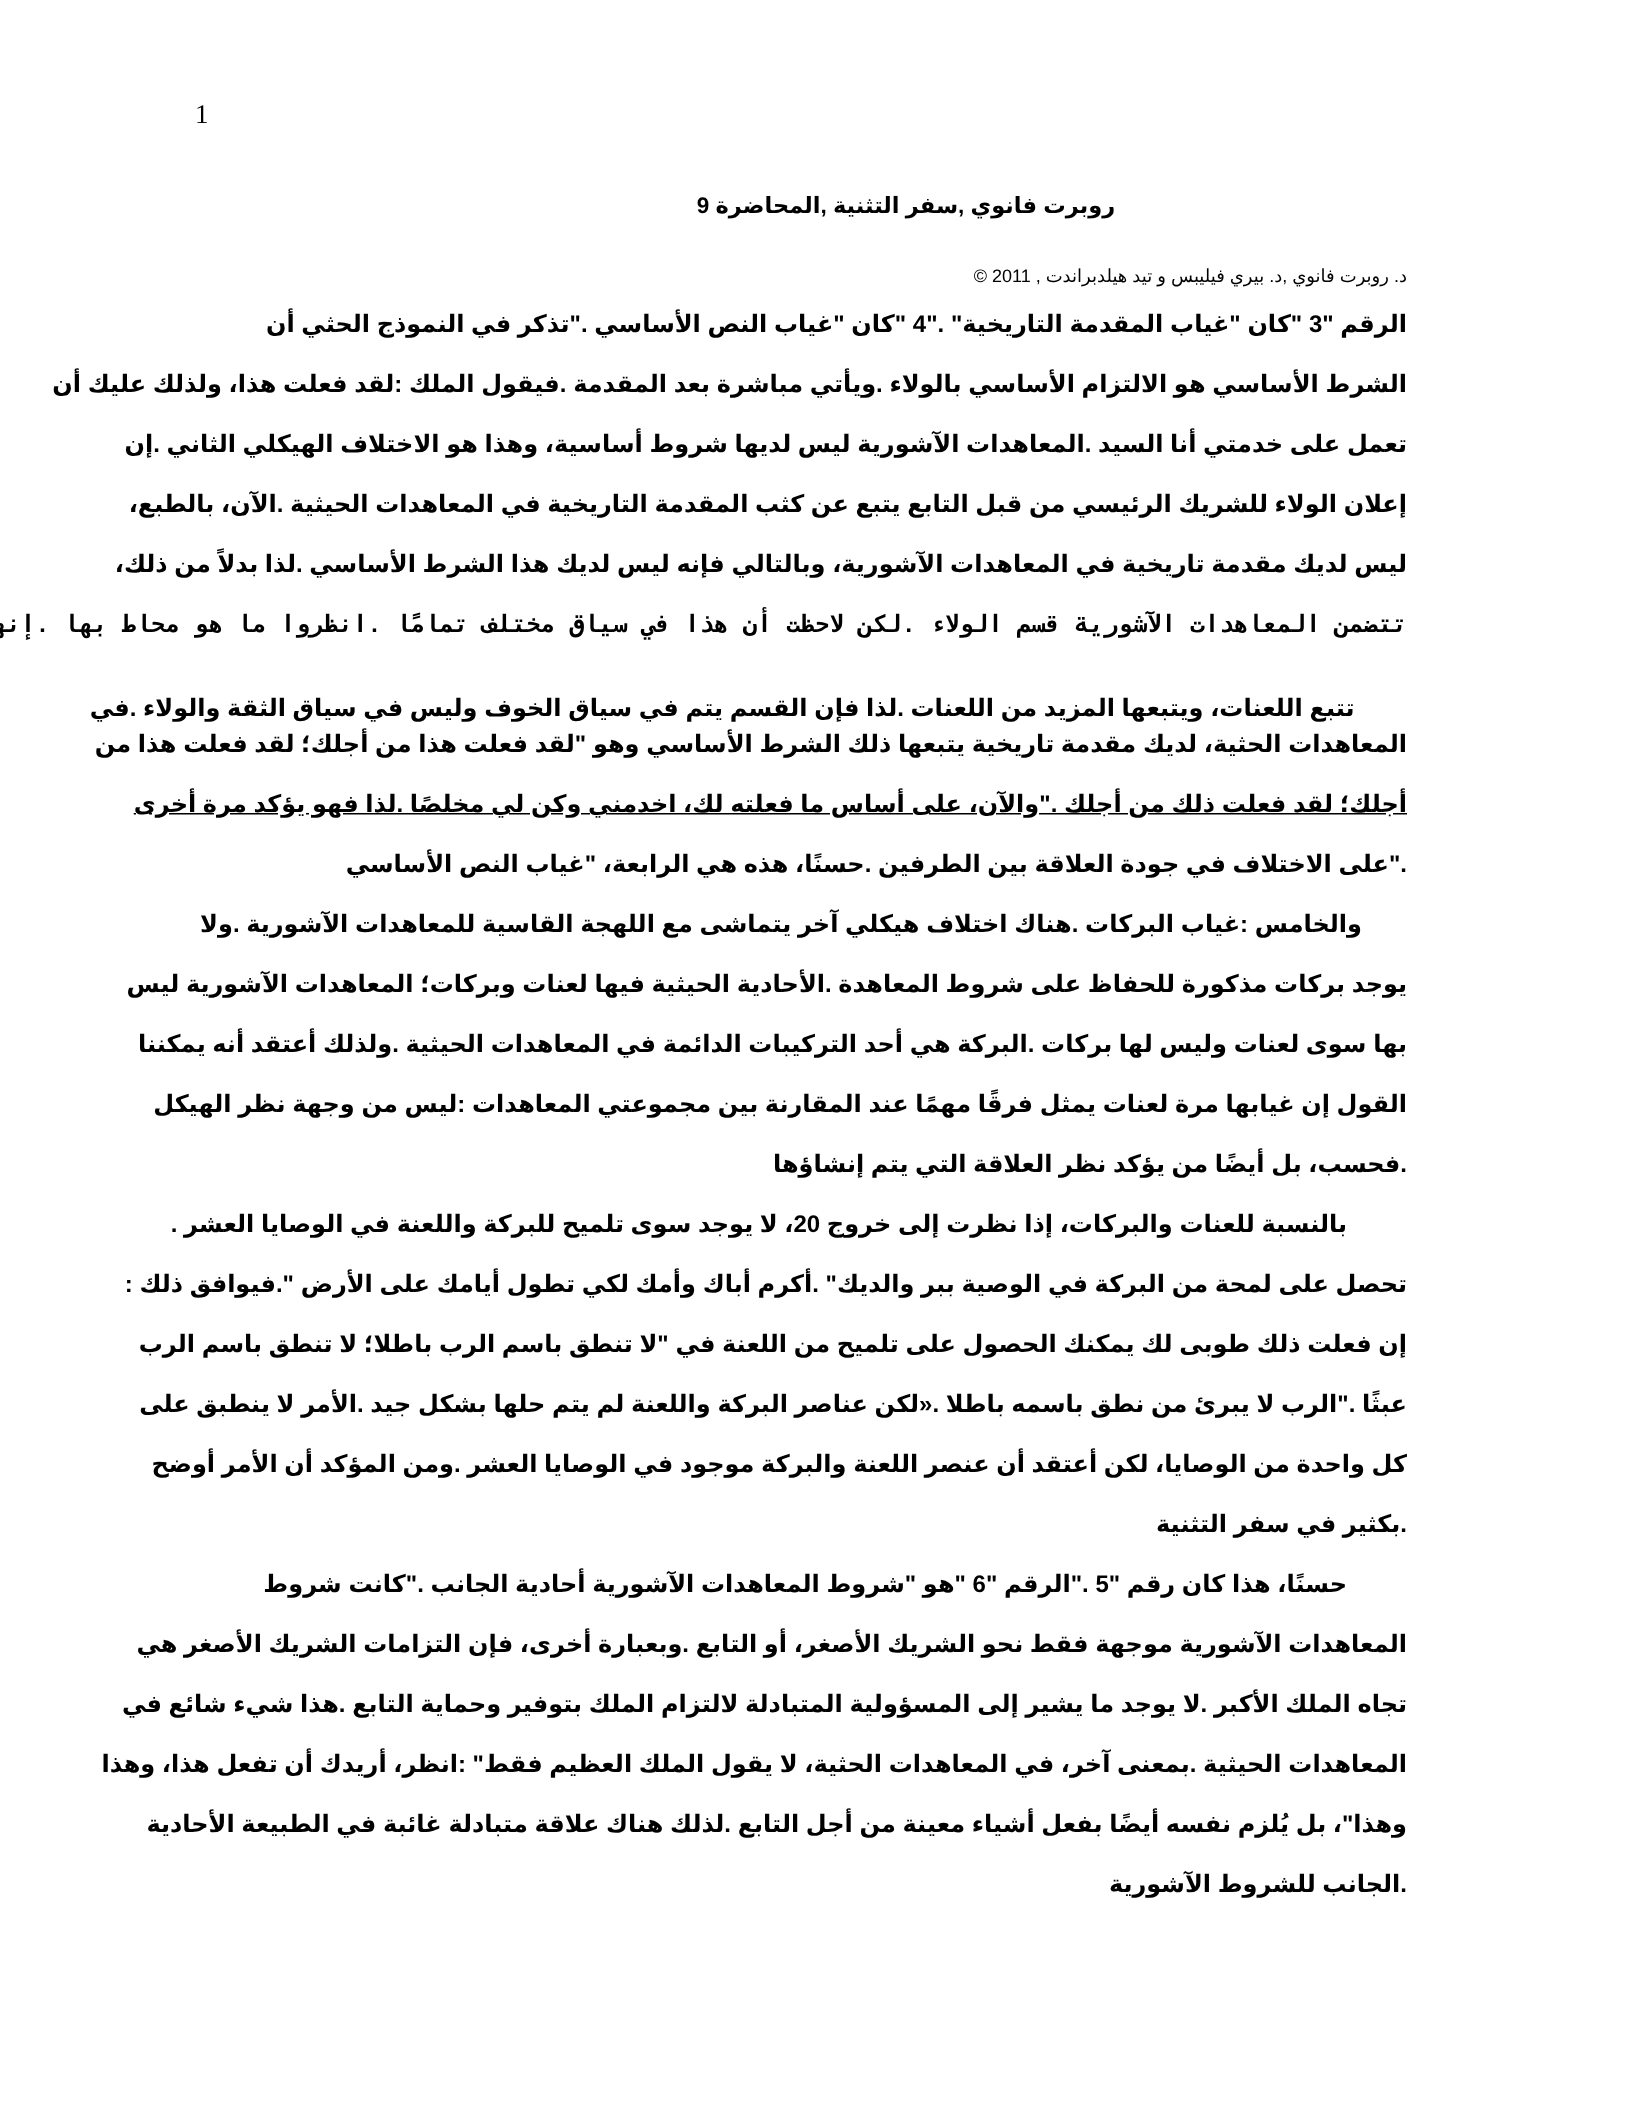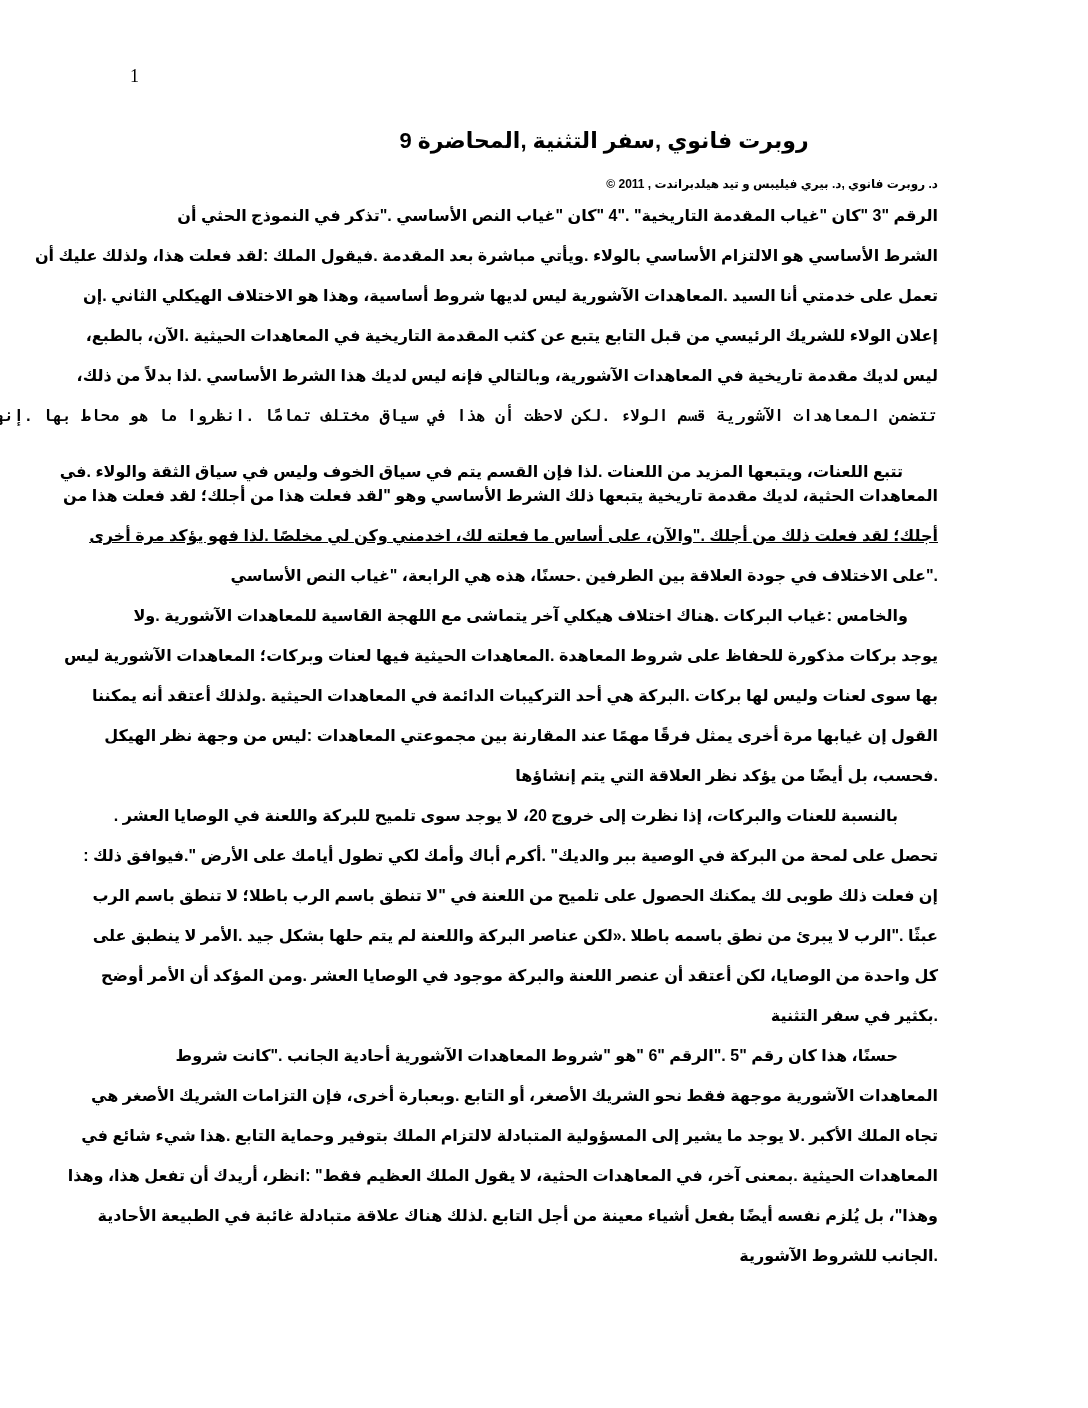--- a/index.html
+++ b/index.html
@@ -8,26 +8,26 @@
       font-family: "Liberation Sans", "DejaVu Sans", sans-serif; color: #000;
     }
     .page-number {
       position: absolute; left: 130px; top: 66px;
       font-family: "Liberation Serif", "DejaVu Serif", serif;
       font-size: 18px;
     }
     .title {
       position: absolute; left: 0; right: 0; top: 128px;
       text-align: center; direction: rtl;
-      font-size: 22px; font-weight: bold;
+      font-size: 15px; font-weight: bold;
       padding-left: 120px;
     }
     .author {
       position: absolute; right: 150px; top: 177px;
-      direction: rtl; font-size: 12px; font-weight: bold;
+      direction: rtl; font-size: 12px; font-weight: normal;
       white-space: nowrap;
       margin-left: 16px;
     }
     .line {
       position: absolute; direction: rtl; white-space: nowrap;
       font-size: 16px; font-weight: bold;
       right: 150px;
     }
   </style>
 </head>
@@ -42,23 +42,23 @@
     <div class="line" style="top: 246px; right: 150px;">الشرط الأساسي هو الالتزام الأساسي بالولاء .ويأتي مباشرة بعد المقدمة .فيقول الملك :لقد فعلت هذا، ولذلك عليك أن</div>
     <div class="line" style="top: 286px; right: 150px;">تعمل على خدمتي أنا السيد .المعاهدات الآشورية ليس لديها شروط أساسية، وهذا هو الاختلاف الهيكلي الثاني .إن</div>
     <div class="line" style="top: 326px; right: 150px;">إعلان الولاء للشريك الرئيسي من قبل التابع يتبع عن كثب المقدمة التاريخية في المعاهدات الحيثية .الآن، بالطبع،</div>
     <div class="line" style="top: 366px; right: 150px;">ليس لديك مقدمة تاريخية في المعاهدات الآشورية، وبالتالي فإنه ليس لديك هذا الشرط الأساسي .لذا بدلاً من ذلك،</div>
     <div class="line" style="top: 406px; right: 150px; font-family: Liberation Mono, monospace;">تتضمن المعاهدات الآشورية قسم الولاء .لكن لاحظت أن هذا في سياق مختلف تمامًا .انظروا ما هو محاط بها .إنها</div>
     <div class="line" style="top: 446px; right: 185px; margin-top: 16px;">تتبع اللعنات، ويتبعها المزيد من اللعنات .لذا فإن القسم يتم في سياق الخوف وليس في سياق الثقة والولاء .في</div>
     <div class="line" style="top: 486px; right: 150px;">المعاهدات الحثية، لديك مقدمة تاريخية يتبعها ذلك الشرط الأساسي وهو "لقد فعلت هذا من أجلك؛ لقد فعلت هذا من</div>
     <div class="line" style="top: 526px; right: 150px; text-decoration: underline;">أجلك؛ لقد فعلت ذلك من أجلك ."والآن، على أساس ما فعلته لك، اخدمني وكن لي مخلصًا .لذا فهو يؤكد مرة أخرى</div>
     <div class="line" style="top: 566px; right: 150px;">."على الاختلاف في جودة العلاقة بين الطرفين .حسنًا، هذه هي الرابعة، "غياب النص الأساسي</div>
     <div class="line" style="top: 606px; right: 180px;">والخامس :غياب البركات .هناك اختلاف هيكلي آخر يتماشى مع اللهجة القاسية للمعاهدات الآشورية .ولا</div>
-    <div class="line" style="top: 646px; right: 150px;">يوجد بركات مذكورة للحفاظ على شروط المعاهدة .المعاهدات الحيثية فيها لعنات وبركات؛ المعاهدات الآشورية ليس</div>
+    <div class="line" style="top: 646px; right: 150px;">يوجد بركات مذكورة للحفاظ على شروط المعاهدة .الأحادية الحيثية فيها لعنات وبركات؛ المعاهدات الآشورية ليس</div>
     <div class="line" style="top: 686px; right: 150px;">بها سوى لعنات وليس لها بركات .البركة هي أحد التركيبات الدائمة في المعاهدات الحيثية .ولذلك أعتقد أنه يمكننا</div>
-    <div class="line" style="top: 726px; right: 150px;">القول إن غيابها مرة أخرى يمثل فرقًا مهمًا عند المقارنة بين مجموعتي المعاهدات :ليس من وجهة نظر الهيكل</div>
+    <div class="line" style="top: 726px; right: 150px;">القول إن غيابها مرة لعنات يمثل فرقًا مهمًا عند المقارنة بين مجموعتي المعاهدات :ليس من وجهة نظر الهيكل</div>
     <div class="line" style="top: 766px; right: 150px;">.فحسب، بل أيضًا من يؤكد نظر العلاقة التي يتم إنشاؤها</div>
     <div class="line" style="top: 806px; right: 190px;">بالنسبة للعنات والبركات، إذا نظرت إلى خروج 20، لا يوجد سوى تلميح للبركة واللعنة في الوصايا العشر .</div>
     <div class="line" style="top: 846px; right: 150px;">تحصل على لمحة من البركة في الوصية ببر والديك" .أكرم أباك وأمك لكي تطول أيامك على الأرض ".فيوافق ذلك :</div>
     <div class="line" style="top: 886px; right: 150px;">إن فعلت ذلك طوبى لك  يمكنك الحصول على تلميح من اللعنة في "لا تنطق باسم الرب باطلا؛ لا تنطق باسم الرب</div>
     <div class="line" style="top: 926px; right: 150px;">عبثًا ."الرب لا يبرئ من نطق باسمه باطلا .«لكن عناصر البركة واللعنة لم يتم حلها بشكل جيد .الأمر لا ينطبق على</div>
     <div class="line" style="top: 966px; right: 150px;">كل واحدة من الوصايا، لكن أعتقد أن عنصر اللعنة والبركة موجود في الوصايا العشر .ومن المؤكد أن الأمر أوضح</div>
     <div class="line" style="top: 1006px; right: 150px;">.بكثير في سفر التثنية</div>
     <div class="line" style="top: 1046px; right: 190px;">حسنًا، هذا كان رقم "5 ."الرقم "6 "هو "شروط المعاهدات الآشورية أحادية الجانب ."كانت شروط</div>
     <div class="line" style="top: 1086px; right: 150px;">المعاهدات الآشورية موجهة فقط نحو الشريك الأصغر، أو التابع .وبعبارة أخرى، فإن التزامات الشريك الأصغر هي</div>
     <div class="line" style="top: 1126px; right: 150px;">تجاه الملك الأكبر .لا يوجد ما يشير إلى المسؤولية المتبادلة لالتزام الملك بتوفير وحماية التابع .هذا شيء شائع في</div>

